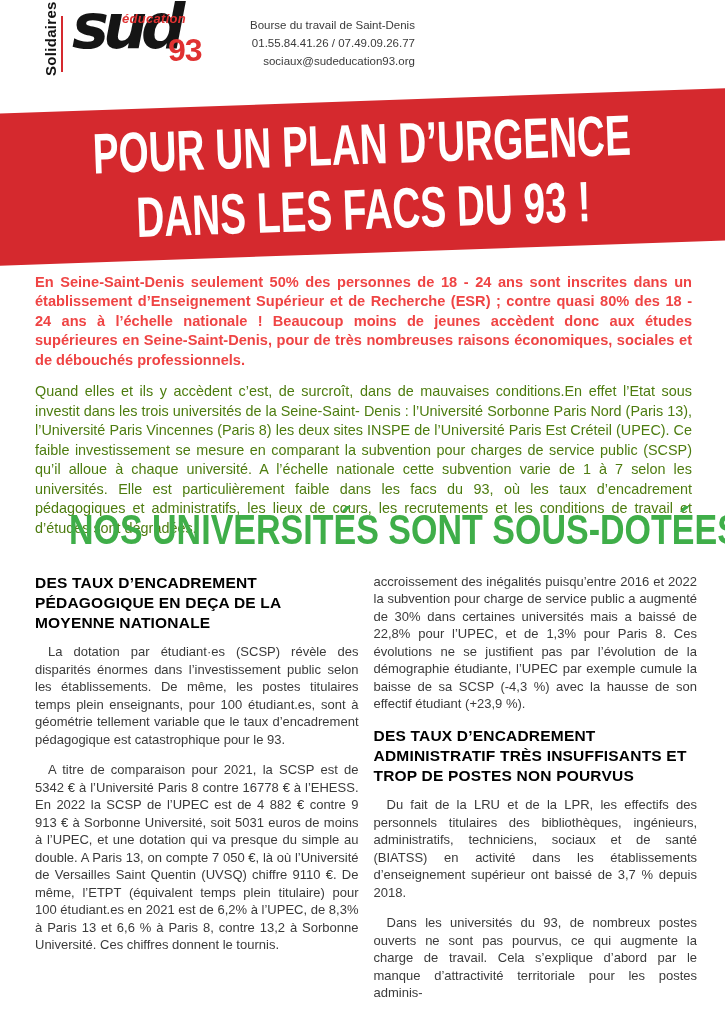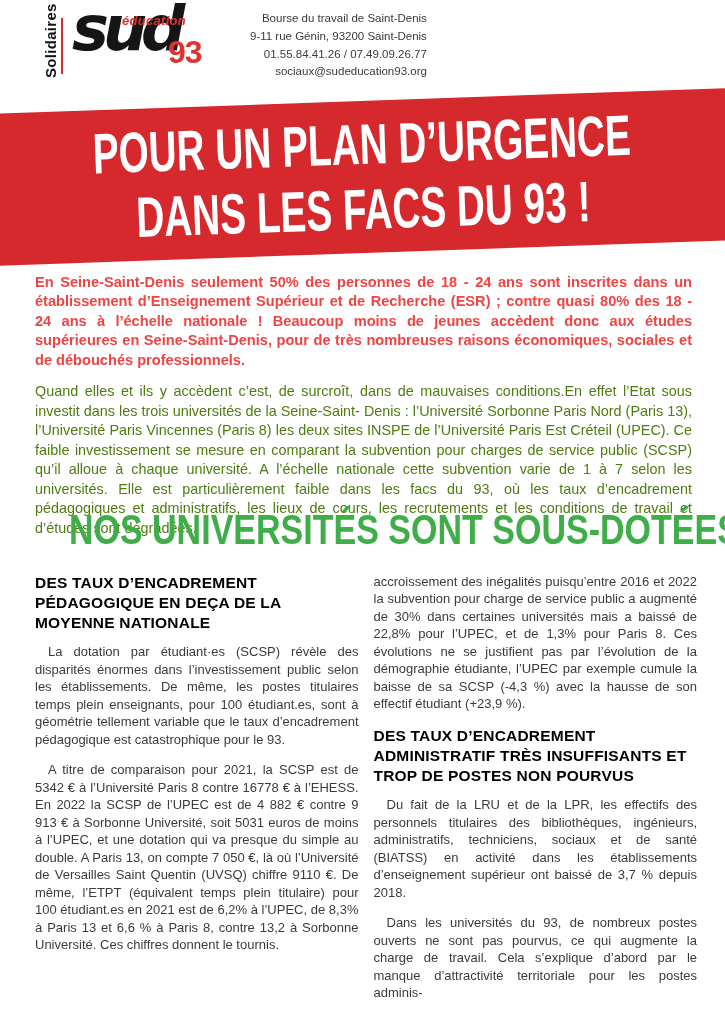--- a/index.html
+++ b/index.html
@@ -71,21 +71,20 @@
 <div class="header">
   <div class="logo">
     <div class="solidaires">Solidaires</div>
     <div class="solidaires-stripe"></div>
     <div class="sud">sud</div>
     <div class="edu">éducation</div>
     <div class="n93">93</div>
   </div>
   <div class="contact">
     <div>Bourse du travail de Saint-Denis</div>
-    <div>9-11 rue Génin, 93200 Saint-Denis</div>
     <div>01.55.84.41.26 / 07.49.09.26.77</div>
     <div>sociaux@sudeducation93.org</div>
   </div>
 </div>
 
 <div class="banner">
   <div class="banner-line">POUR UN PLAN D’URGENCE</div>
   <div class="banner-line">DANS LES FACS DU 93 !</div>
 </div>
 

